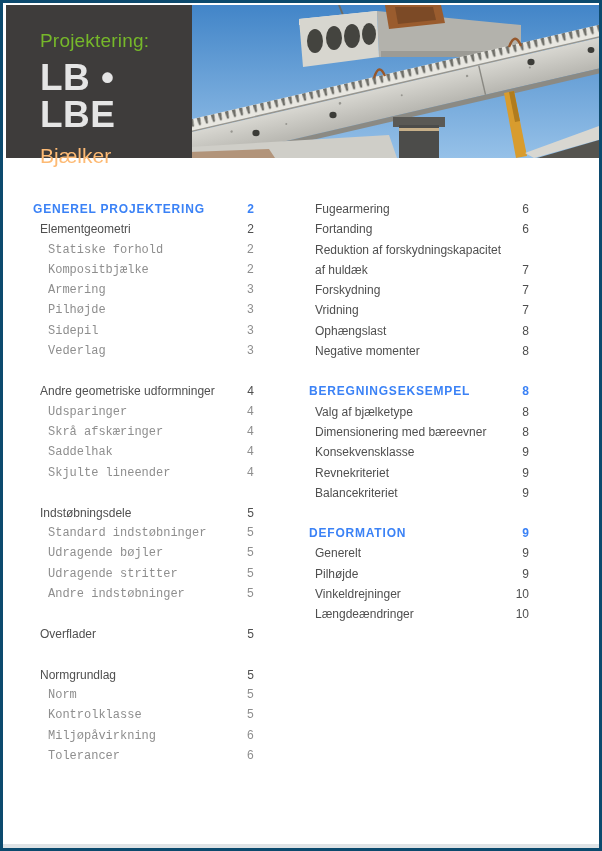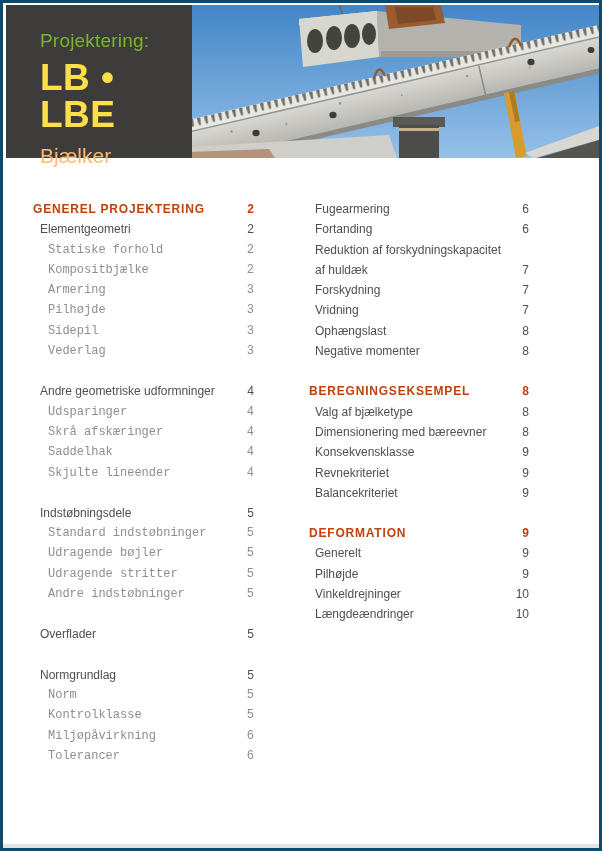--- a/index.html
+++ b/index.html
@@ -12,36 +12,36 @@
   .page-bottom-strip { position:absolute; left:0; right:0; bottom:0; height:4px; background:#dfe3e6; }
 
   
   .header { position:absolute; left:3px; top:2px; right:3px; height:153px; }
   .photo { position:absolute; left:183px; top:0; width:413px; height:153px; display:block; }
   .panel {
     position:absolute; left:0; top:0; width:186px; height:153px;
     background:#3e3c3b; padding:25px 0 0 34px;
   }
   .eyebrow { color:#76b82a; font-size:19px; letter-spacing:0.2px; }
-  .big-title { color:#fde047; font-size:37px; font-weight:bold; letter-spacing:0.5px; margin-top:7px; line-height:1; }
+  .big-title { color:#e5e5e5; font-size:37px; font-weight:bold; letter-spacing:0.5px; margin-top:7px; line-height:1; }
   .subtitle { color:#fdba74; font-size:21px; margin-top:11px; }
 
   .footnote { position:absolute; left:25px; top:157px; font-size:11px; color:#5d5d5d; }
 
   
   .toc-col { position:absolute; top:199px; }
   .toc-col.left  { left:30px;  width:221px; }
   .toc-col.right { left:306px; width:220px; }
   .toc-group + .toc-group { margin-top:20px; }
   .toc-row {
     display:flex; justify-content:space-between; align-items:baseline;
     height:20.3px; font-size:12px; cursor:pointer;
   }
   .toc-row .lbl { white-space:nowrap; }
-  .toc-row.lvl1 { font-weight:bold; color:#c2410c; letter-spacing:0.8px; }
+  .toc-row.lvl1 { font-weight:bold; color:#3b82f6; letter-spacing:0.8px; }
   .toc-row.lvl2 { color:#4f4f4f; }
   .toc-row.lvl3 { color:#8e8e8e;font-family:Liberation Mono, monospace; }
   .toc-col.left  .toc-row.lvl2 .lbl { padding-left:7px; }
   .toc-col.left  .toc-row.lvl3 .lbl { padding-left:15px; }
   .toc-col.right .toc-row.lvl2 .lbl { padding-left:6px; }
   .toc-row .pg { letter-spacing:0; }
 
   
   .brand { position:absolute; right:14px; top:846px; width:81px; text-align:right; }
   .brand-top {

